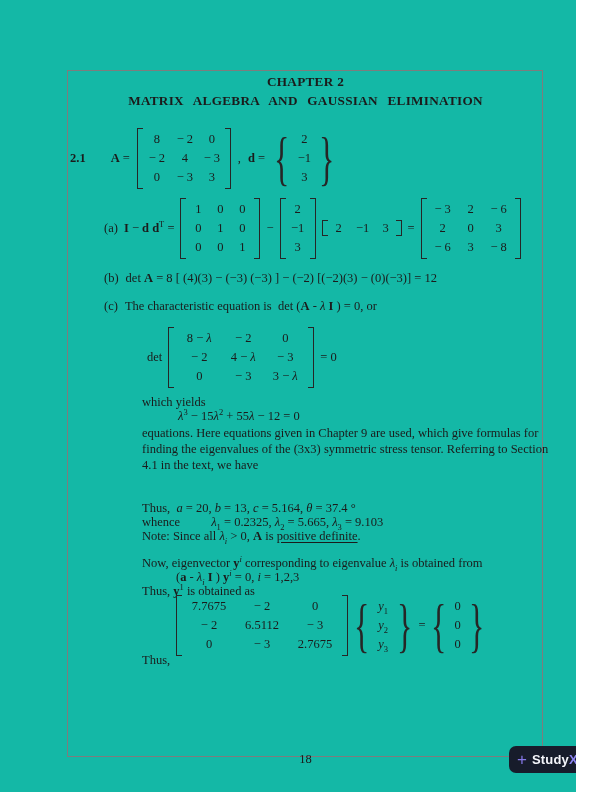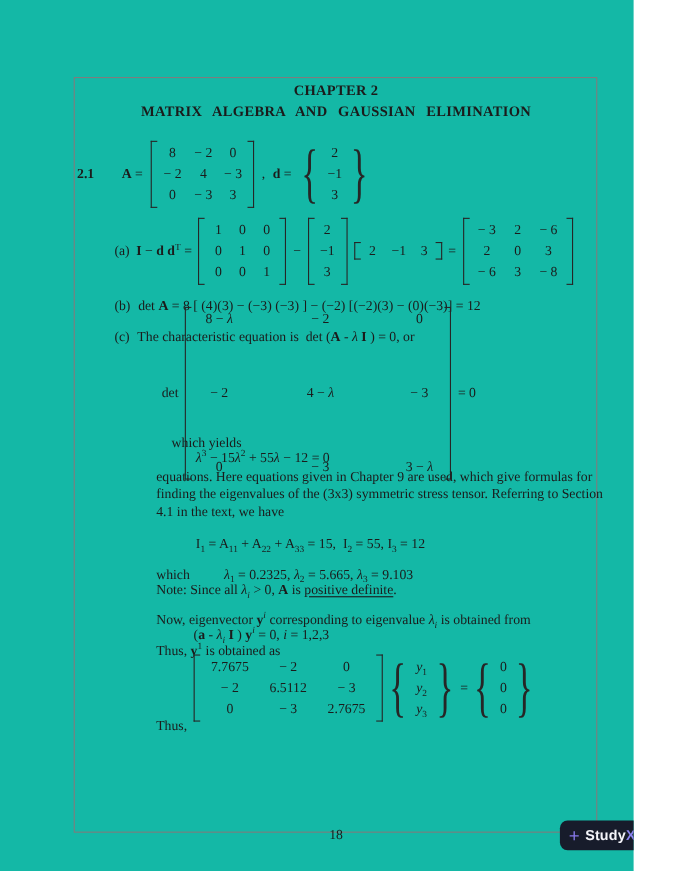--- a/index.html
+++ b/index.html
@@ -23,21 +23,21 @@
   
   .mat{display:inline-grid;grid-auto-rows:19px;align-items:center;justify-items:center;
        position:relative;padding:2px 7px;}
   .mat::before{content:"";position:absolute;left:0;top:0;bottom:0;width:5px;
        border:solid #262626;border-width:1.2px 0 1.2px 1.2px;}
   .mat::after{content:"";position:absolute;right:0;top:0;bottom:0;width:5px;
        border:solid #262626;border-width:1.2px 1.2px 1.2px 0;}
   .gA{grid-template-columns:26px 30px 24px;}
   .gI{grid-template-columns:22px 22px 22px;}
   .gR{grid-template-columns:30px 26px 30px;}
-  .gL{grid-template-columns:48px 40px 44px;gap:48px;}
+  .gL{grid-template-columns:48px 40px 44px;}
   .gE{grid-template-columns:52px 54px 52px;}
   .gC{grid-template-columns:22px;}
   .rowv{grid-auto-rows:16px;padding:0 6px;}
   .gRow{grid-template-columns:22px 26px 20px;}
   .cell{line-height:1;}
 
   
   .cvec{display:inline-flex;align-items:center;}
   .vmat{display:inline-grid;grid-auto-rows:19px;align-items:center;justify-items:center;padding:0 2px;}
   .gY{grid-template-columns:20px;text-align:center;}
@@ -156,35 +156,35 @@
         <div class="cell">− 2</div>
         <div class="cell">4 − <i>λ</i></div>
         <div class="cell">− 3</div>
         <div class="cell">0</div>
         <div class="cell">− 3</div>
         <div class="cell">3 − <i>λ</i></div>
       </span>
     <span>= 0</span>
   </div>
 
-  <div class="abs line" style="left:156px;top:395px;">which yields</div>
+  <div class="abs line" style="left:142px;top:395px;">which yields</div>
 
   <div class="abs line" style="left:178px;top:409px;"><i>λ</i><sup>3</sup> − 15<i>λ</i><sup>2</sup> + 55<i>λ</i> − 12 = 0</div>
 
   <div class="abs" style="left:142px;top:425px;">
     <div class="para">equations. Here equations given in Chapter 9 are used, which give formulas for</div>
     <div class="para">finding the eigenvalues of the (3x3) symmetric stress tensor. Referring to Section</div>
     <div class="para">4.1 in the text, we have</div>
   </div>
 
-  <div class="abs line" style="left:178px;top:487px;">I<sub>1</sub> = A<sub>11</sub> + A<sub>22</sub> + A<sub>33</sub> = 15,&nbsp; I<sub>2</sub> = 55, I<sub>3</sub> = 12</div>
-
+
+  <div class="abs line" style="left:142px;top:501px;">Thus,&nbsp; <i>a</i> = 20, <i>b</i> = 13, <i>c</i> = 5.164, <i>θ</i> = 37.4 °</div>
 
   <div class="abs line" style="left:142px;top:515px;">
-    <span>which</span><span class="whence-vals"><i>λ</i><sub>1</sub> = 0.2325, <i>λ</i><sub>2</sub> = 5.665, <i>λ</i><sub>3</sub> = 9.103</span>
+    <span>whence</span><span class="whence-vals"><i>λ</i><sub>1</sub> = 0.2325, <i>λ</i><sub>2</sub> = 5.665, <i>λ</i><sub>3</sub> = 9.103</span>
   </div>
 
   <div class="abs line" style="left:142px;top:529px;">Note: Since all <i>λ</i><sub><i>i</i></sub> &gt; 0, <b>A</b> is <u>positive definite</u>.</div>
 
   <div class="abs line" style="left:142px;top:556px;">Now, eigenvector <b>y</b><sup><i>i</i></sup> corresponding to eigenvalue <i>λ</i><sub><i>i</i></sub> is obtained from</div>
 
   <div class="abs line" style="left:176px;top:570px;">(<b>a</b> - <i>λ</i><sub><i>i</i></sub> <b>I</b> ) <b>y</b><sup><i>i</i></sup> = 0, <i>i</i> = 1,2,3</div>
 
   <div class="abs line" style="left:142px;top:584px;">Thus, <b>y</b><sup>1</sup> is obtained as</div>
 

